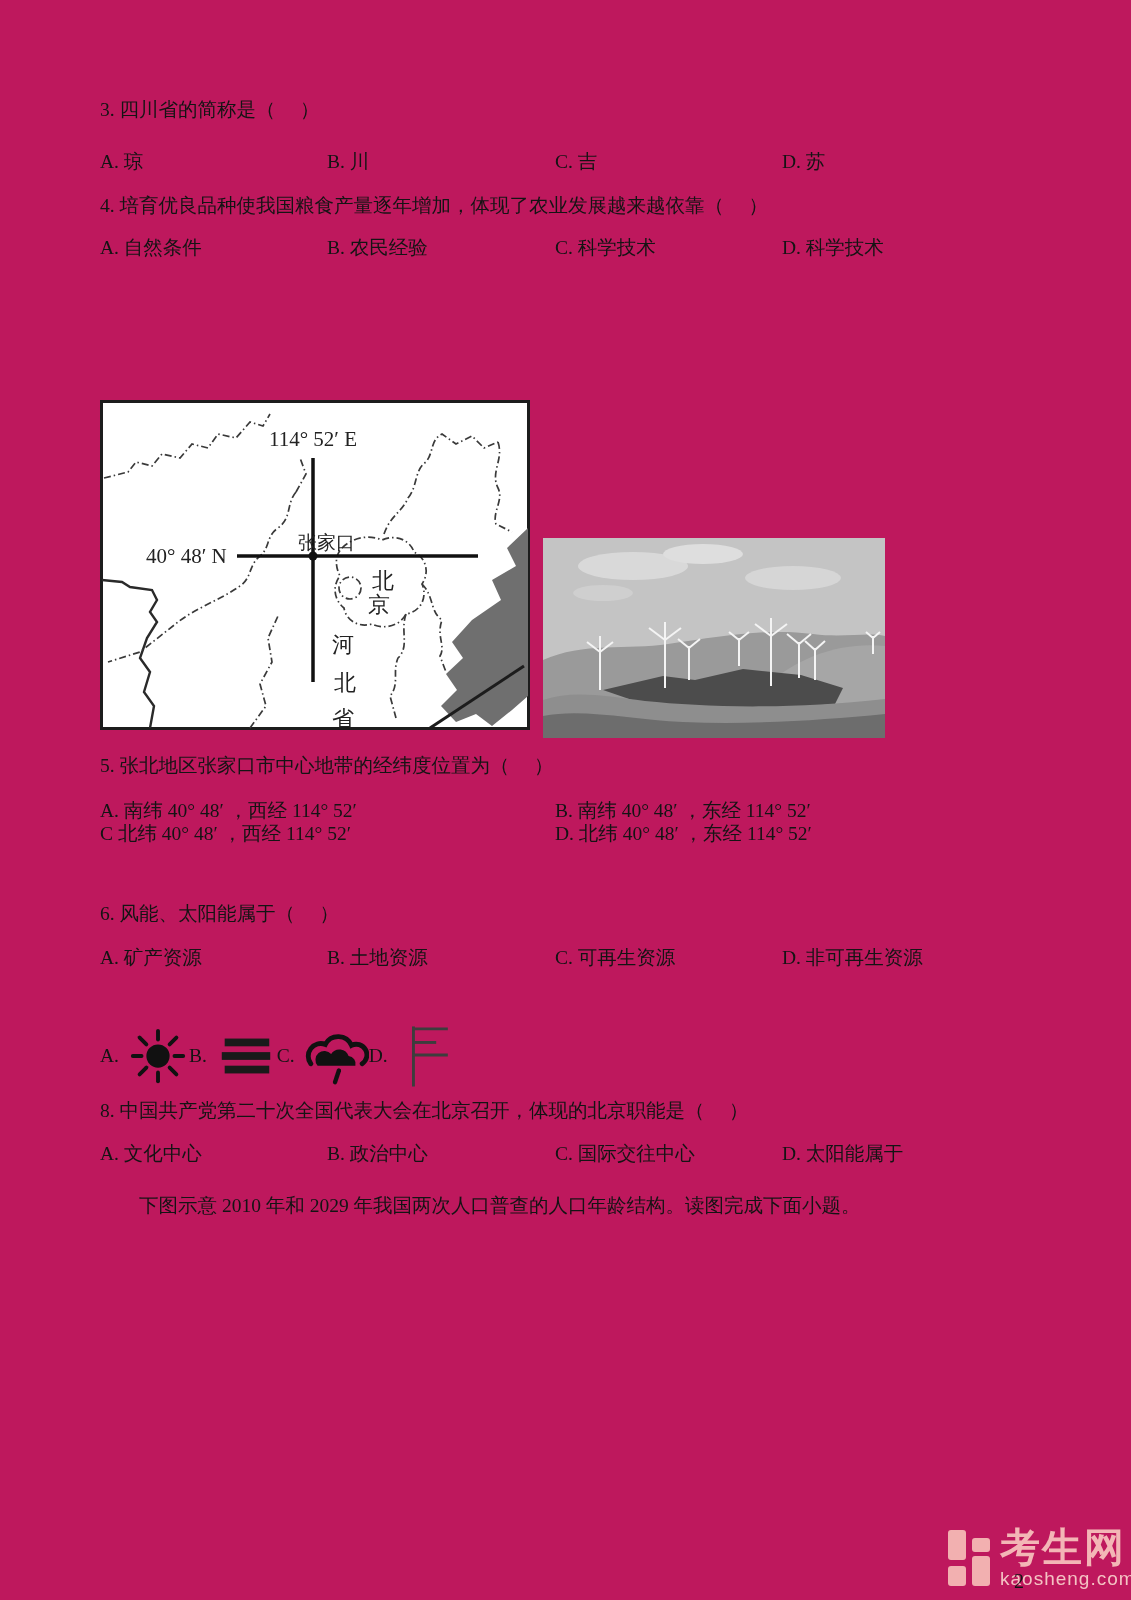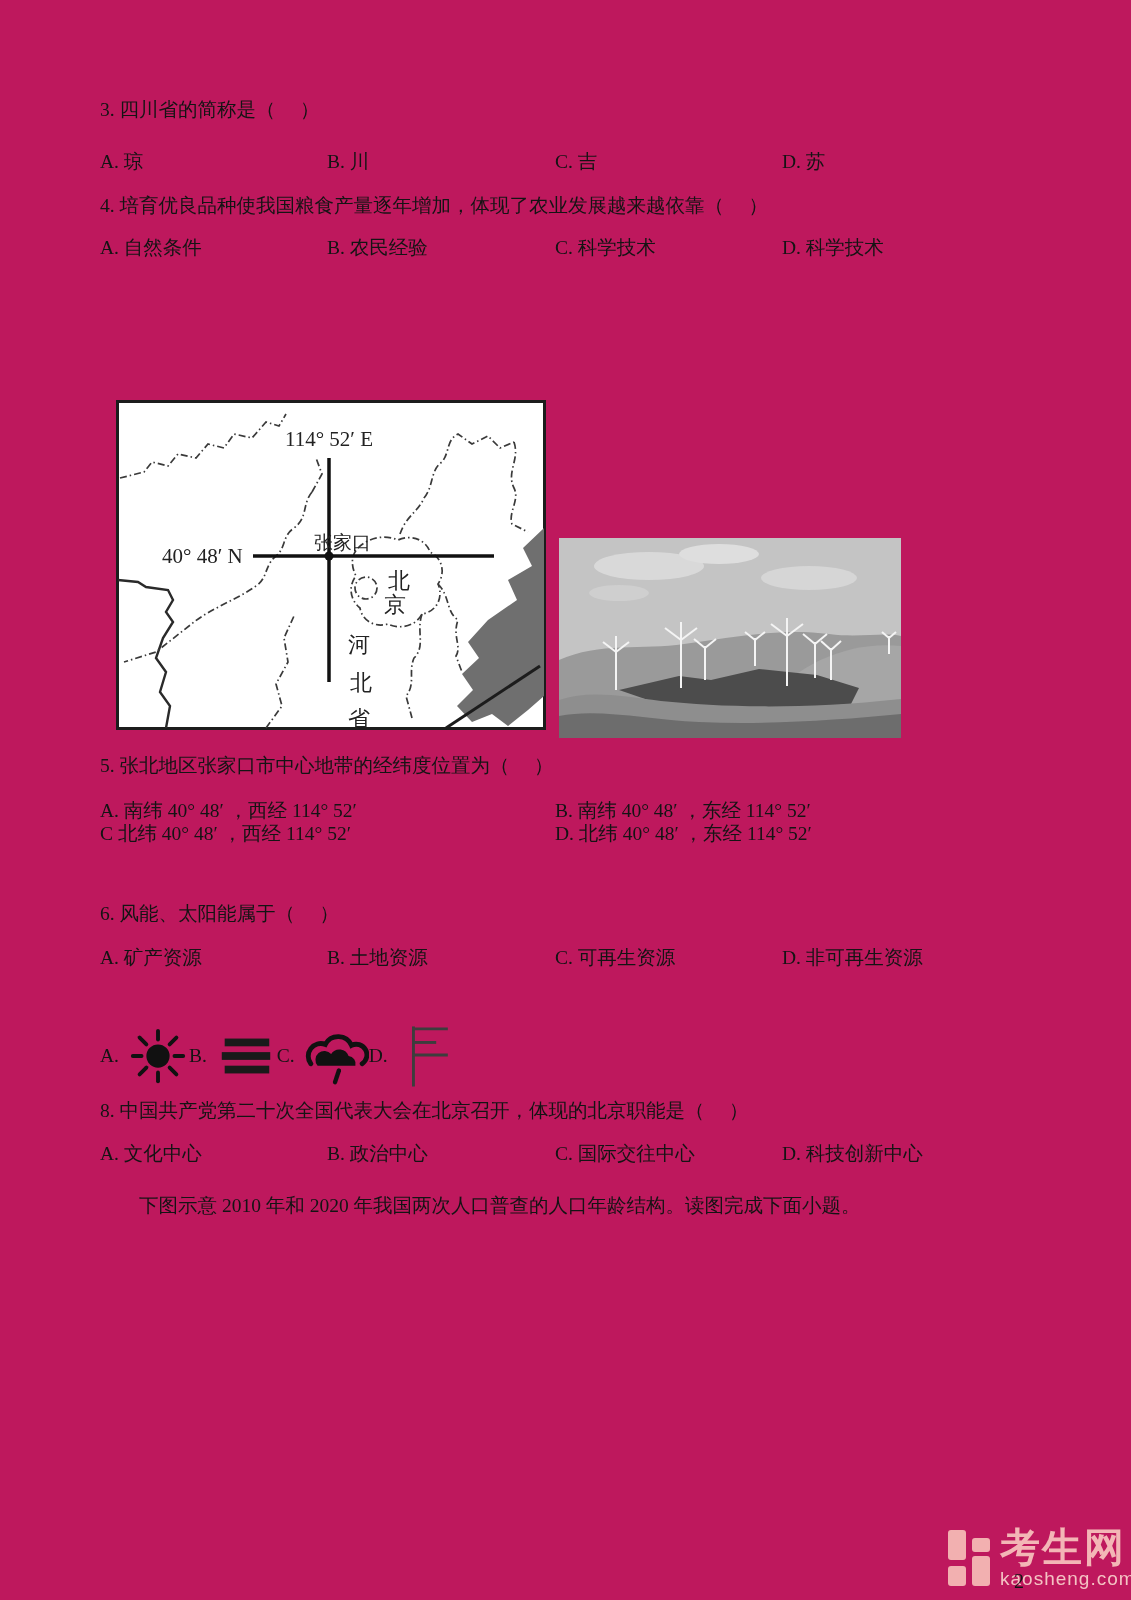--- a/index.html
+++ b/index.html
@@ -9,21 +9,21 @@
   .stem{white-space:nowrap;}
   .opts4{display:flex;align-items:center;}
   .opts4 .o1{width:227px;}
   .opts4 .o2{width:228px;}
   .opts4 .o3{width:227px;}
   .opts4 .o4{flex:1;}
   .opts2{display:flex;}
   .opts2 .c1{width:455px;}
   .opts2 .c2{flex:1;}
   .para{line-height:43px;text-align:justify;text-indent:2em;}
-  .figure-row{position:absolute;left:116px;top:400px;width:935px;height:345px;}
+  .figure-row{position:absolute;left:100px;top:400px;width:935px;height:345px;}
   .map-fig{position:absolute;left:0;top:0;}
   .photo-fig{position:absolute;left:443px;top:138px;}
   svg text{font-family:"Liberation Serif","DejaVu Serif",serif;}
   .sym-row{display:flex;align-items:center;height:76px;}
   .sym{display:flex;align-items:center;gap:8px;}
   .sym .letter{line-height:76px;}
   .wm{position:absolute;left:948px;top:1528px;display:flex;align-items:flex-start;gap:8px;}
   .wm-mark{position:relative;width:44px;height:56px;margin-top:2px;}
   .wm-mark i{position:absolute;background:#f2b0b0;border-radius:3px;display:block;}
   .wm-b1{left:0;top:0;width:18px;height:30px;}
@@ -201,24 +201,24 @@
         </g>
       </svg>
     </span>
   </div>
 
   <div class="abs stem" style="top:1097px">8. 中国共产党第二十次全国代表大会在北京召开，体现的北京职能是（　 ）</div>
   <div class="abs opts4" style="top:1140px">
     <span class="o1">A. 文化中心</span>
     <span class="o2">B. 政治中心</span>
     <span class="o3">C. 国际交往中心</span>
-    <span class="o4">D. 科技创新中心</span>
-  </div>
-
-  <div class="abs para" style="top:1184px">下图示意 2010 年和 2020 年我国两次人口普查的人口年龄结构。读图完成下面小题。</div>
+    <span class="o4">D. 太阳能属于</span>
+  </div>
+
+  <div class="abs para" style="top:1184px">下图示意 2010 年和 2029 年我国两次人口普查的人口年龄结构。读图完成下面小题。</div>
 
   <div class="wm">
     <span class="wm-mark">
       <i class="wm-b1"></i>
         <i class="wm-b2"></i>
         <i class="wm-b3"></i>
         <i class="wm-b4"></i>
     </span>
     <span>
       <div class="wm-brand">考生网</div>

